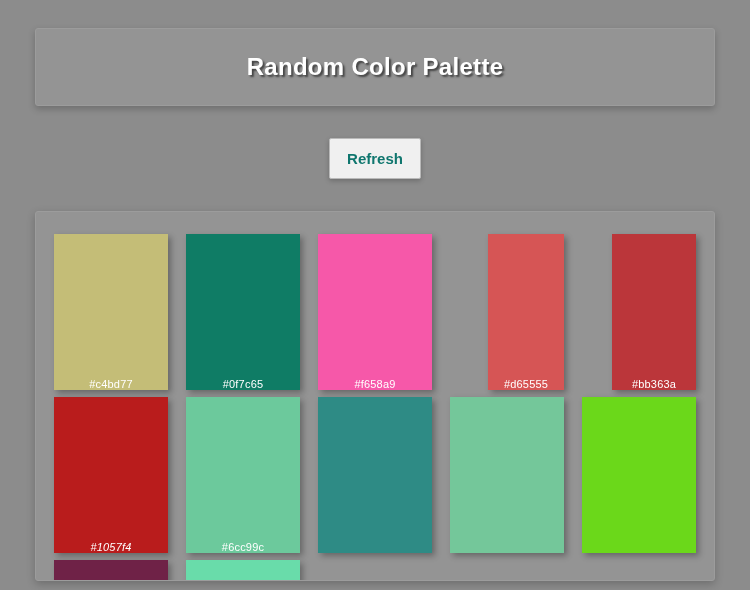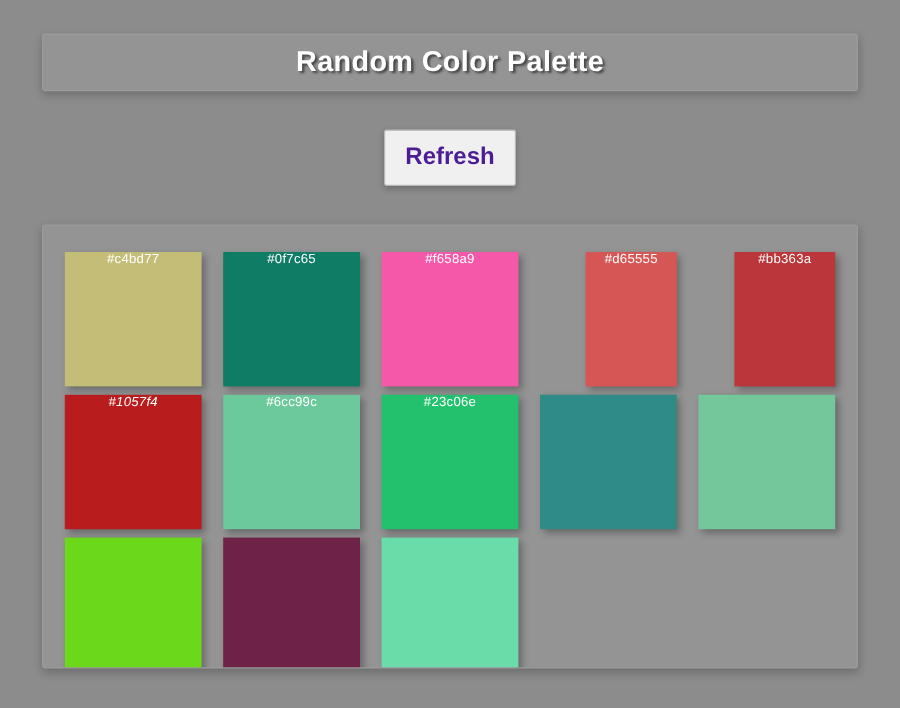--- a/index.html
+++ b/index.html
@@ -10,21 +10,21 @@
   }
   body {
     background: #8c8c8c;
     font-family: "Liberation Sans", sans-serif;
     padding: 28px 35px 0 35px;
   }
   .header-panel {
     background: #949494;
     border: 1px solid #9c9c9c;
     border-radius: 3px;
-    height: 48px;
+    height: 78px;
     display: flex;
     align-items: center;
     justify-content: center;
     box-shadow: 0 3px 7px rgba(0,0,0,0.22);
   }
   .header-title {
     color: #ffffff;
     font-size: 24px;
     font-weight: bold;
     letter-spacing: 0.3px;
@@ -32,23 +32,23 @@
   }
   .refresh-row {
     display: flex;
     justify-content: center;
     margin-top: 32px;
   }
   .refresh-button {
     background: #f0f0f0;
     border: 1px solid #b9b9b9;
     border-radius: 2px;
-    color: #4c1d95;
+    color: #0f766e;
     font-family: "Liberation Sans", sans-serif;
-    font-size: 20px;
+    font-size: 15px;
     font-weight: bold;
     padding: 11px 17px;
     cursor: pointer;
     box-shadow: 0 2px 5px rgba(0,0,0,0.22);
     text-align: center;
   }
   .palette-panel {
     margin-top: 32px;
     background: #949494;
     border: 1px solid #9c9c9c;
@@ -58,23 +58,23 @@
     height: 370px;
     overflow: hidden;
   }
   .palette-grid {
     display: grid;
     grid-template-columns: repeat(5, 1fr);
     column-gap: 18px;
     row-gap: 7px;
   }
   .swatch {
-    height: 112px;
+    height: 156px;
     display: flex;
-    align-items: flex-start;
+    align-items: flex-end;
     justify-content: center;
     box-shadow: 3px 3px 6px rgba(0,0,0,0.30);
     cursor: pointer;
   }
   .swatch-label {
     color: #ffffff;
     font-size: 11px;
     font-family: "Liberation Sans", sans-serif;
     letter-spacing: 0.2px;
   }
@@ -106,23 +106,20 @@
       </div>
       <div class="swatch" style="background: rgb(187, 54, 58); margin-left: 30px;">
         <span class="swatch-label">#bb363a</span>
       </div>
       <div class="swatch" style="background: #b91c1c; font-style: italic;">
         <span class="swatch-label">#1057f4</span>
       </div>
       <div class="swatch" style="background: rgb(108, 201, 156);">
         <span class="swatch-label">#6cc99c</span>
       </div>
-      <div class="swatch" style="background: rgb(35, 192, 110);">
-        <span class="swatch-label">#23c06e</span>
-      </div>
       <div class="swatch" style="background: rgb(46, 139, 133);">
         <span class="swatch-label"></span>
       </div>
       <div class="swatch" style="background: rgb(116, 199, 154);">
         <span class="swatch-label"></span>
       </div>
       <div class="swatch" style="background: rgb(107, 216, 26);">
         <span class="swatch-label"></span>
       </div>
       <div class="swatch" style="background: rgb(111, 34, 71);">

